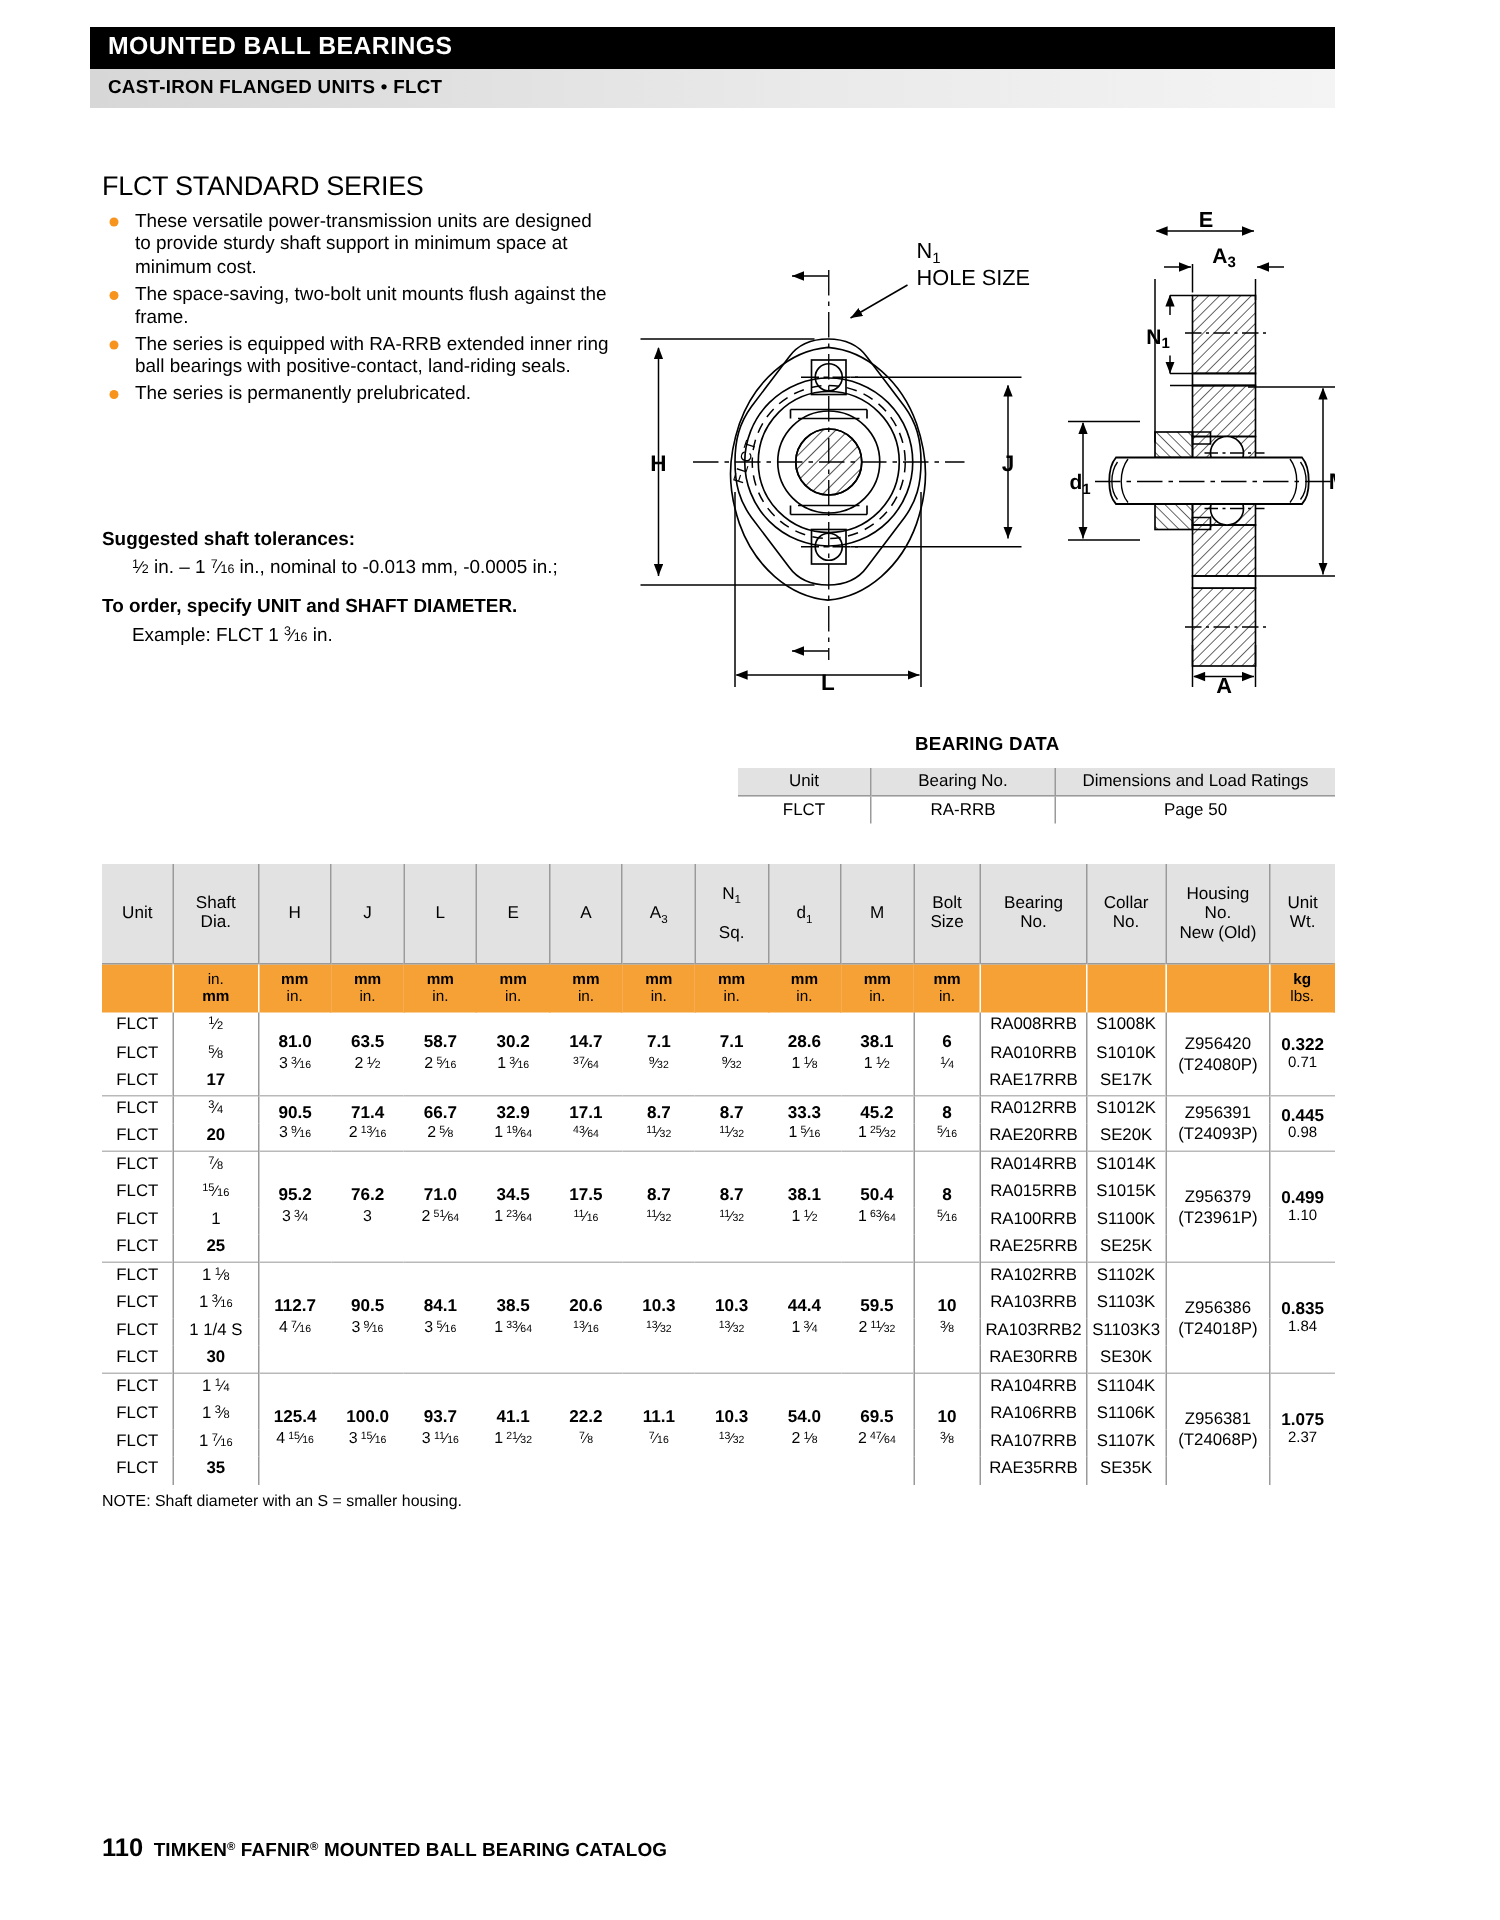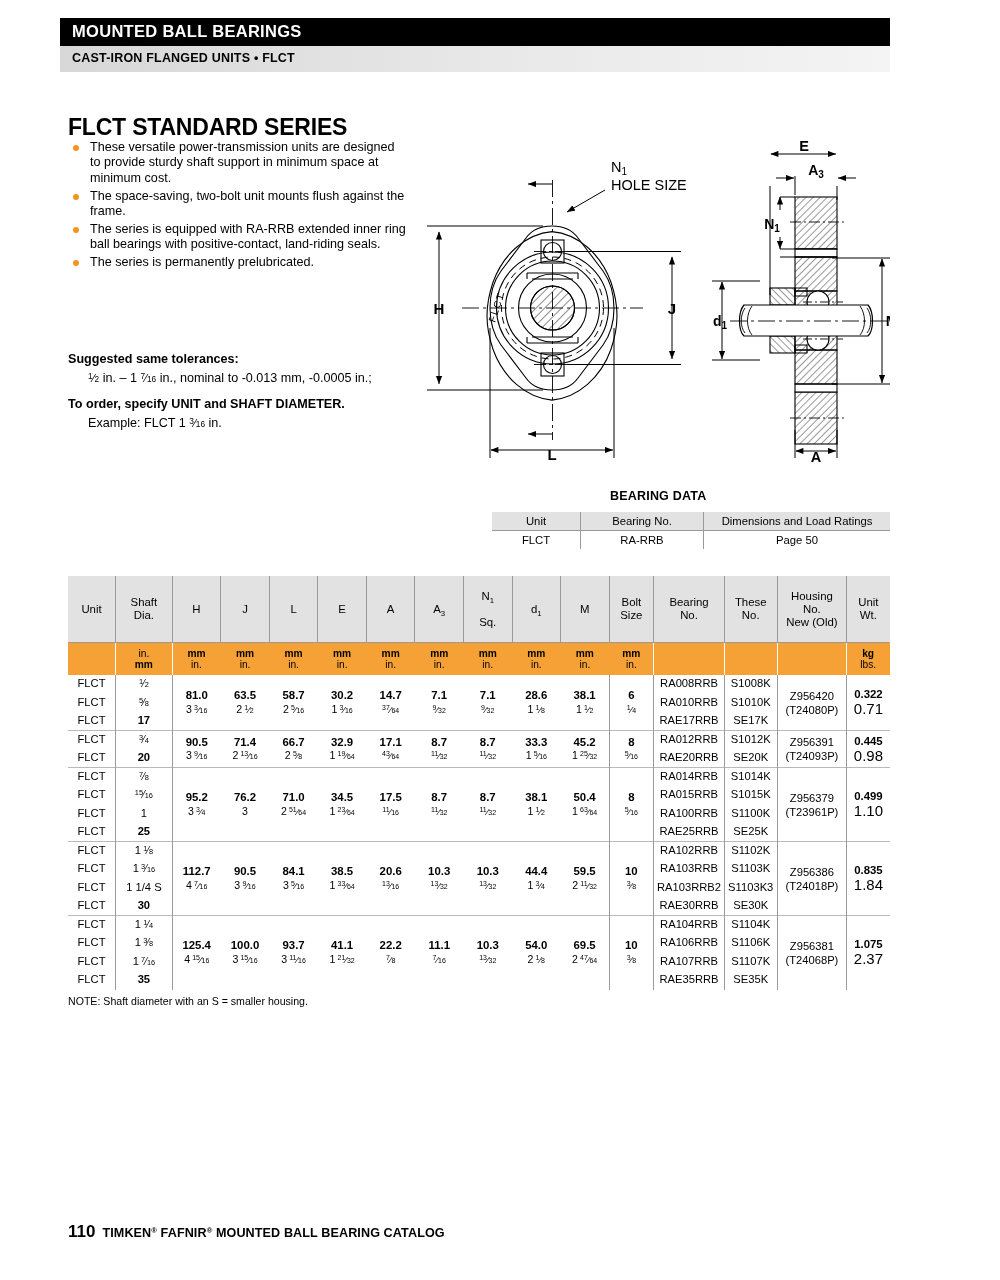--- a/index.html
+++ b/index.html
@@ -15,21 +15,21 @@
   .bar-black{position:absolute;left:60px;top:18px;width:835px;height:28px;background:#000;}
   .bar-black span{
     position:absolute;left:12px;top:4px;color:#fff;
     font-size:16.5px;font-weight:bold;letter-spacing:.3px;
   }
   .bar-grey{position:absolute;left:60px;top:46px;width:835px;height:26px;
     background:linear-gradient(to right,#d7d7d7 0%,#e9e9e9 55%,#f4f4f4 100%);}
   .bar-grey span{position:absolute;left:12px;top:5px;font-size:12.5px;font-weight:bold;letter-spacing:.2px;}
 
   
-  .series-title{position:absolute;left:68px;top:114px;font-size:23px;font-weight:bold;letter-spacing:-.2px;}
+  .series-title{position:absolute;left:68px;top:114px;font-size:18px;font-weight:normal;letter-spacing:-.2px;}
   ul.bullets{position:absolute;left:68px;top:140px;width:340px;margin:0;padding:0;list-style:none;}
   ul.bullets li{position:relative;padding-left:22px;font-size:12.6px;line-height:15.4px;margin-bottom:2.5px;}
   ul.bullets li:before{
     content:"";position:absolute;left:5px;top:5px;width:6px;height:6px;border-radius:50%;background:#f7941e;
   }
   .sub-head{position:absolute;left:68px;font-size:12.6px;font-weight:bold;}
   .sub-line{position:absolute;left:88px;font-size:12.6px;}
   .sh1{top:352px;} .sl1{top:371px;}
   .sh2{top:397px;} .sl2{top:416px;}
   sup,sub{font-size:.68em;line-height:0;}
@@ -62,21 +62,21 @@
   table.main tr.units td.sep{border-right:1px solid #fff;}
   tr.units b{font-weight:bold;}
   .grp{border-top:1px solid #b9b9b9;}
   td.vsep{border-right:1px solid #9a9a9a;}
   .unitcell{font-size:11.2px;line-height:17.6px;text-align:center;}
   .dimcell{line-height:13.5px;}
   .dimcell .mm{font-weight:bold;font-size:11.4px;display:block;}
   .dimcell .inch{font-size:10.6px;display:block;}
   .listcell{line-height:17.6px;font-size:11.2px;}
   .wt .kg{font-weight:bold;display:block;font-size:11.4px;}
-  .wt .lbs{display:block;font-size:15px;}
+  .wt .lbs{display:block;font-size:10px;}
   .hsg{line-height:14px;font-size:11.2px;}
 
   .note{position:absolute;left:68px;top:995px;font-size:10.6px;}
 
   
   .footer{position:absolute;left:68px;top:1222px;}
   .footer .pg{font-size:17px;font-weight:bold;}
   .footer .txt{font-size:12.6px;font-weight:bold;letter-spacing:.1px;margin-left:7px;}
   .footer .txt sup{font-size:.6em;vertical-align:.5em;}
 </style>
@@ -94,21 +94,21 @@
 
   <div class="series-title">FLCT STANDARD SERIES</div>
 
   <ul class="bullets">
     <li>These versatile power-transmission units are designed to provide sturdy shaft support in minimum space at minimum cost.</li>
     <li>The space-saving, two-bolt unit mounts flush against the frame.</li>
     <li>The series is equipped with RA-RRB extended inner ring ball bearings with positive-contact, land-riding seals.</li>
     <li>The series is permanently prelubricated.</li>
   </ul>
 
-  <div class="sub-head sh1">Suggested same tolerances:</div>
+  <div class="sub-head sh1">Suggested shaft tolerances:</div>
   <div class="sub-line sl1">
     <span class="frac"><sup>1</sup><span class="fbar">⁄</span><sub>2</sub></span> in. – 1 <span class="frac"><sup>7</sup><span class="fbar">⁄</span><sub>16</sub></span> in., nominal to -0.013 mm, -0.0005 in.;
   </div>
 
   <div class="sub-head sh2">To order, specify UNIT and SHAFT DIAMETER.</div>
   <div class="sub-line sl2">
     Example: FLCT 1 <span class="frac"><sup>3</sup><span class="fbar">⁄</span><sub>16</sub></span> in.
   </div>
 
   <div class="dwg" style="left:415px;top:140px;">
@@ -379,21 +379,21 @@
         <td><span>J</span></td>
         <td><span>L</span></td>
         <td><span>E</span></td>
         <td><span>A</span></td>
         <td>A<sub>3</sub></td>
         <td>N<sub>1</sub><br><br><span>Sq.</span></td>
         <td>d<sub>1</sub></td>
         <td><span>M</span></td>
         <td><span>Bolt</span><br><span>Size</span></td>
         <td><span>Bearing</span><br><span>No.</span></td>
-        <td><span>These</span><br><span>No.</span></td>
+        <td><span>Collar</span><br><span>No.</span></td>
         <td><span>Housing</span><br><span>No.</span><br><span>New (Old)</span></td>
         <td><span>Unit</span><br><span>Wt.</span></td>
       </tr>
       <tr class="units">
         <td class="sep"></td>
         <td class="sep">in.<br><b>mm</b></td>
         <td><b>mm</b><br>in.</td>
         <td><b>mm</b><br>in.</td>
         <td><b>mm</b><br>in.</td>
         <td><b>mm</b><br>in.</td>

